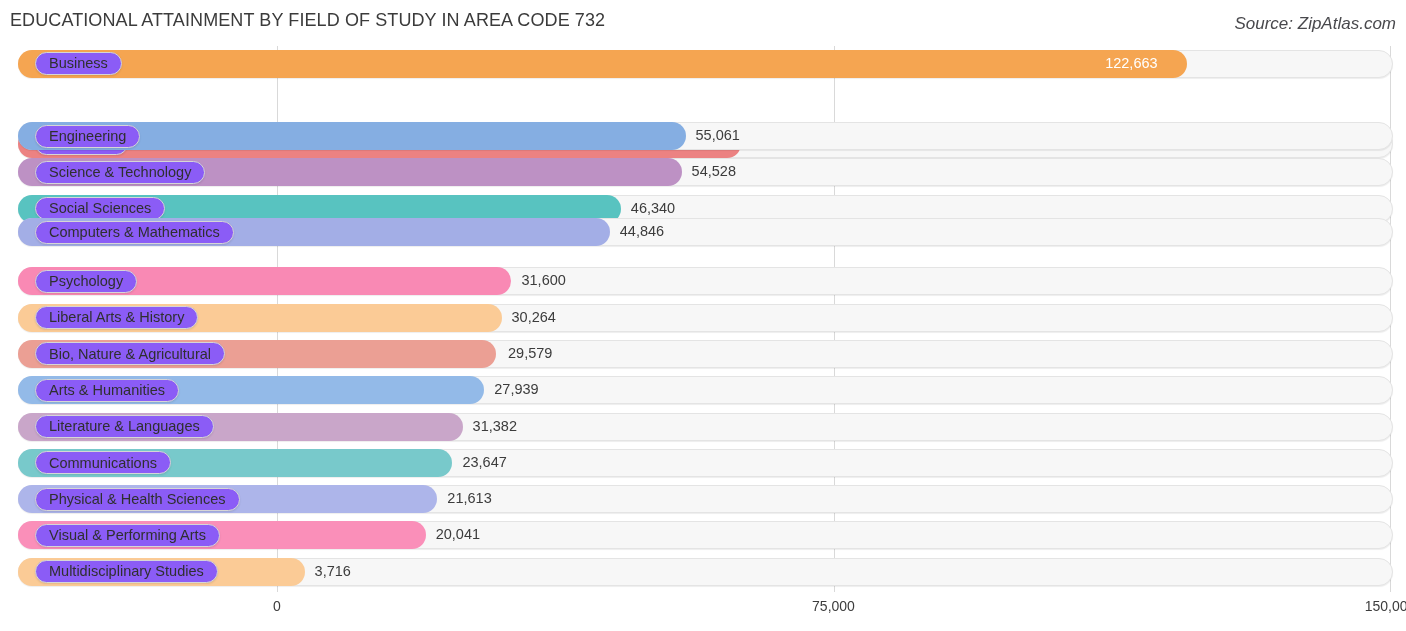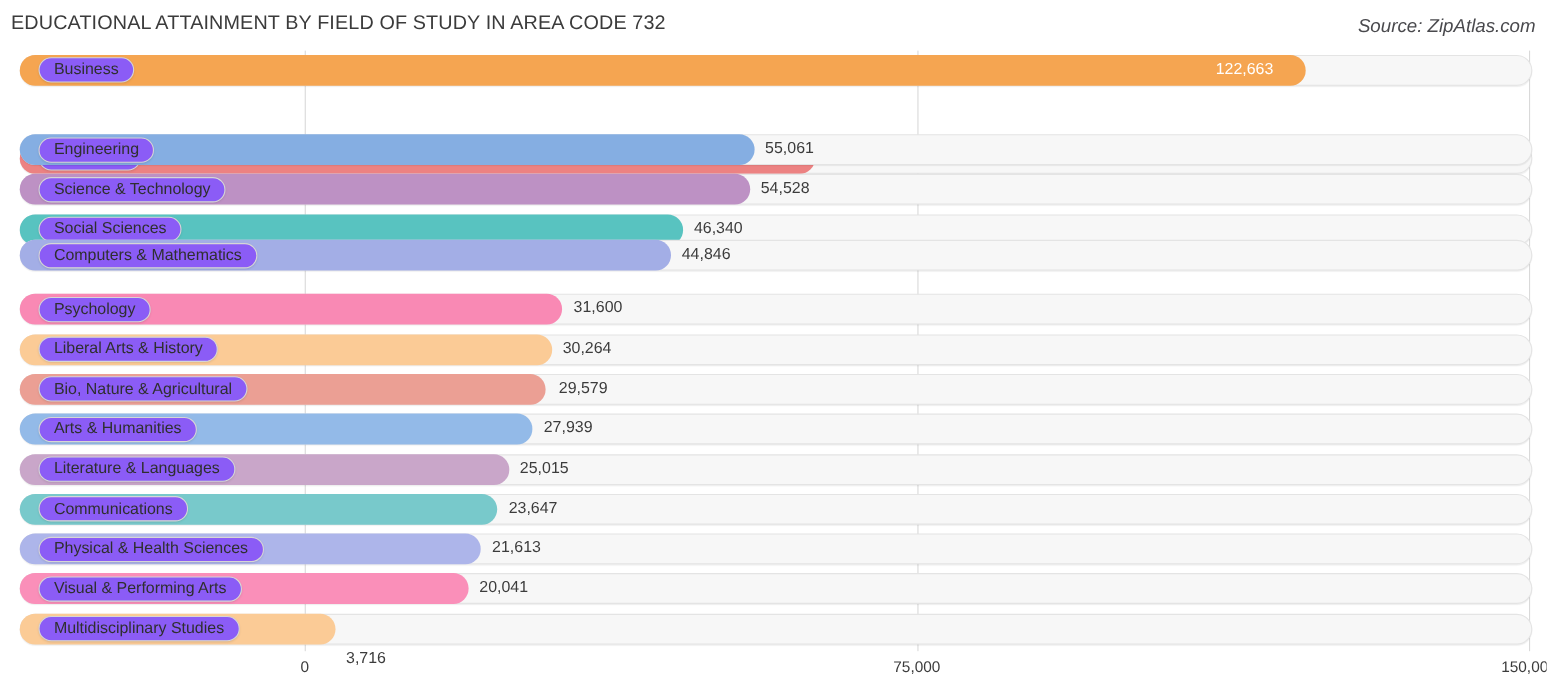--- a/index.html
+++ b/index.html
@@ -247,21 +247,21 @@
             <span class="pill-label">Arts &amp; Humanities</span>
           </div>
           <div class="value" style="left: 494.307px;">27,939</div>
         </div>
         <div class="row" style="top: 364.5px;">
           <div class="track"></div>
           <div class="bar" style="width: 444.611px; background: rgb(201, 166, 201);"></div>
           <div class="pill">
             <span class="pill-label">Literature &amp; Languages</span>
           </div>
-          <div class="value" style="left: 472.611px;">25,015</div>
+          <div class="value" style="left: 472.611px;">31,382</div>
         </div>
         <div class="row" style="top: 400.8px;">
           <div class="track"></div>
           <div class="bar" style="width: 434.461px; background: rgb(120, 201, 203);"></div>
           <div class="pill">
             <span class="pill-label">Communications</span>
           </div>
           <div class="value" style="left: 462.461px;">23,647</div>
         </div>
         <div class="row" style="top: 437.1px;">
@@ -279,21 +279,21 @@
             <span class="pill-label">Visual &amp; Performing Arts</span>
           </div>
           <div class="value" style="left: 435.704px;">20,041</div>
         </div>
         <div class="row" style="top: 509.7px;">
           <div class="track"></div>
           <div class="bar" style="width: 286.573px; background: rgb(251, 203, 150);"></div>
           <div class="pill">
             <span class="pill-label">Multidisciplinary Studies</span>
           </div>
-          <div class="value" style="left: 314.573px; margin-top: 28px;">3,716</div>
+          <div class="value" style="left: 314.573px;">3,716</div>
         </div>
       </div>
   </div>
 
   <div class="axis" id="axis">
       <div class="tick-label" style="left: 277px;">0</div>
       <div class="tick-label" style="left: 833.5px;">75,000</div>
       <div class="tick-label" style="left: 1390px;">150,000</div>
     </div>
 

